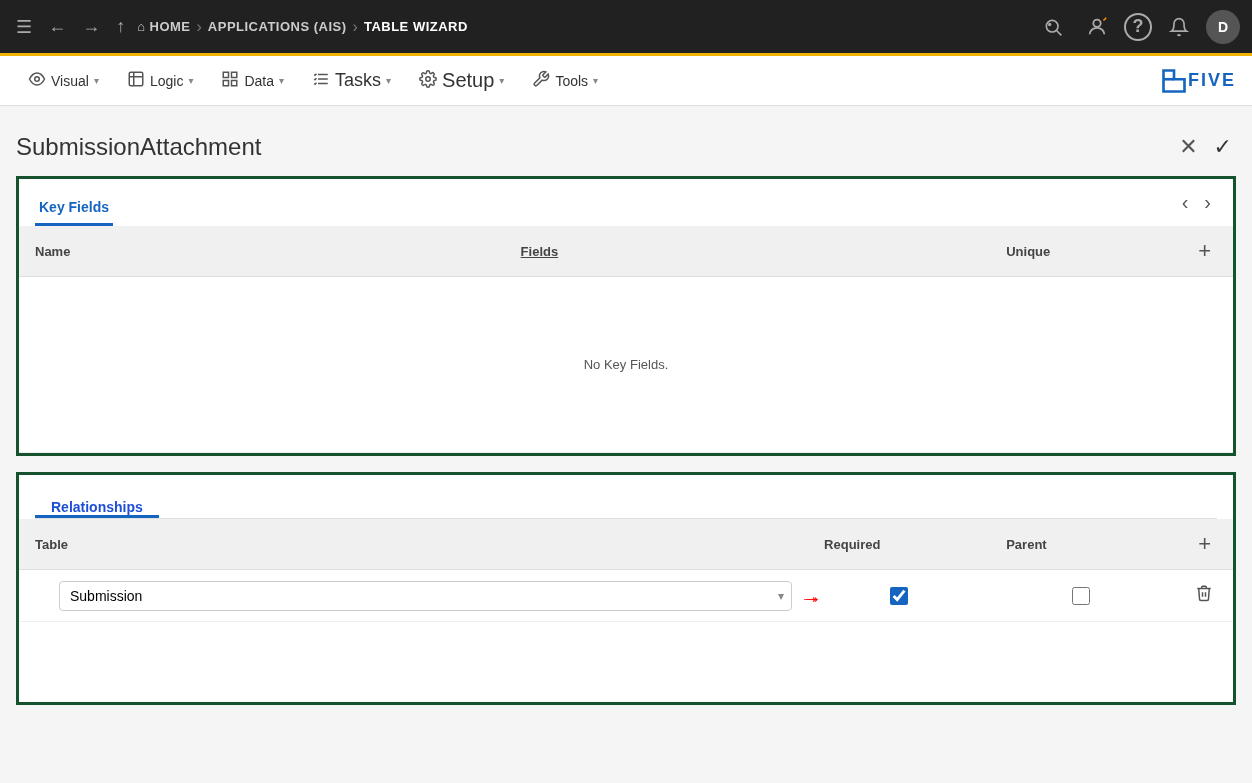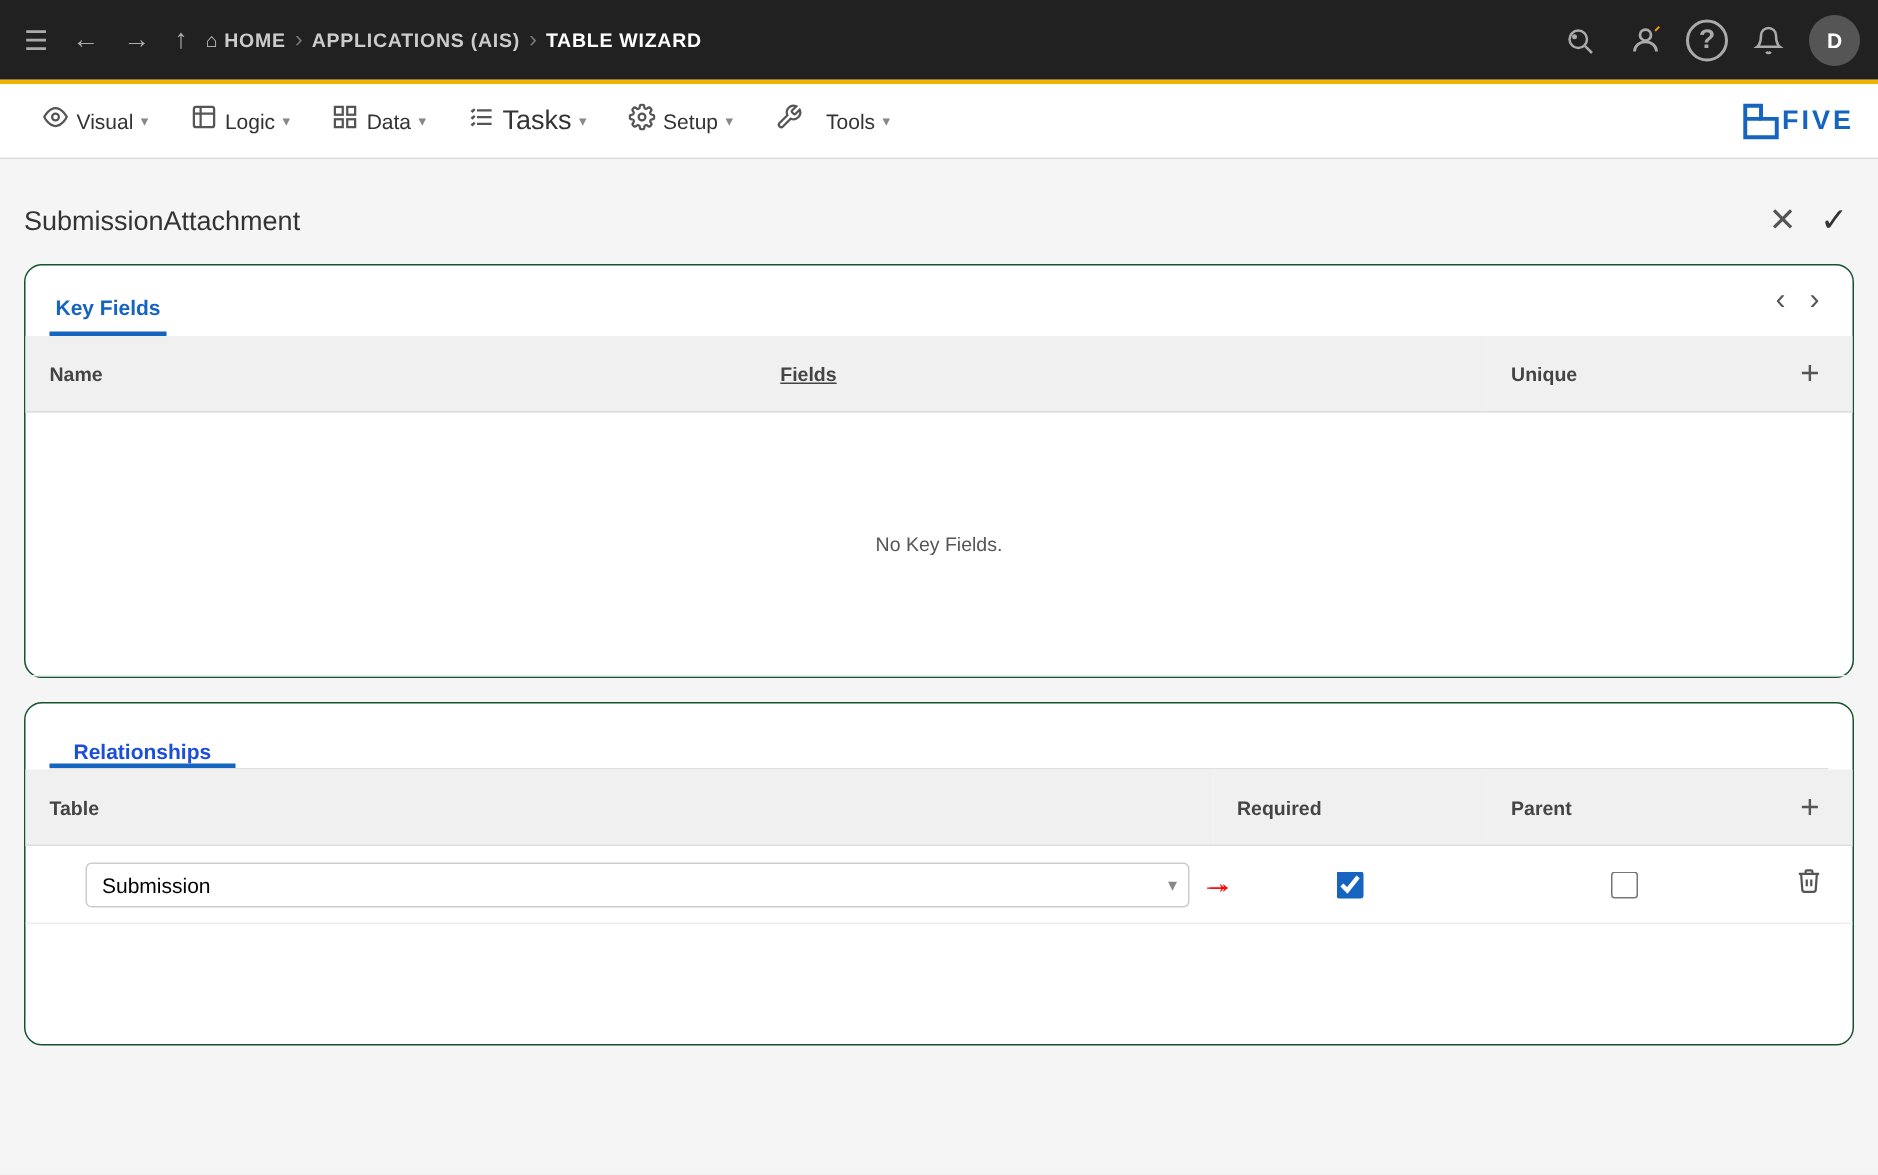--- a/index.html
+++ b/index.html
@@ -135,26 +135,26 @@
     .main-content {
       background: #f5f5f5;
       padding: 16px;
       height: calc(783px - 53px - 3px - 50px);
       overflow-y: auto;
     }
 
     
     .card {
       background: #fff;
-      border: 1px solid #14532d;
-      border-radius: 12px;
+      border: 3px solid #14532d;
+      border-radius: 0;
       margin-bottom: 16px;
     }
     .page-title {
-      font-size: 18px;
+      font-size: 24px;
       font-weight: 500;
       color: #333;
     }
     .title-actions {
       display: flex;
       gap: 8px;
     }
     .title-action-btn {
       background: none;
       border: none;
@@ -397,30 +397,30 @@
       <span style="font-size:18px; color:#333;">Tasks</span>
       <span class="dropdown-arrow">▾</span>
     </div>
     <div class="nav-item">
       <span class="nav-item-icon">
         <svg width="18" height="18" viewBox="0 0 24 24" fill="none" stroke="#555" stroke-width="2">
           <circle cx="12" cy="12" r="3"></circle>
           <path d="M19.4 15a1.65 1.65 0 0 0 .33 1.82l.06.06a2 2 0 0 1-2.83 2.83l-.06-.06a1.65 1.65 0 0 0-1.82-.33 1.65 1.65 0 0 0-1 1.51V21a2 2 0 0 1-4 0v-.09A1.65 1.65 0 0 0 9 19.4a1.65 1.65 0 0 0-1.82.33l-.06.06a2 2 0 0 1-2.83-2.83l.06-.06A1.65 1.65 0 0 0 4.68 15a1.65 1.65 0 0 0-1.51-1H3a2 2 0 0 1 0-4h.09A1.65 1.65 0 0 0 4.6 9a1.65 1.65 0 0 0-.33-1.82l-.06-.06a2 2 0 0 1 2.83-2.83l.06.06A1.65 1.65 0 0 0 9 4.68a1.65 1.65 0 0 0 1-1.51V3a2 2 0 0 1 4 0v.09a1.65 1.65 0 0 0 1 1.51 1.65 1.65 0 0 0 1.82-.33l.06-.06a2 2 0 0 1 2.83 2.83l-.06.06A1.65 1.65 0 0 0 19.4 9a1.65 1.65 0 0 0 1.51 1H21a2 2 0 0 1 0 4h-.09a1.65 1.65 0 0 0-1.51 1z"></path>
         </svg>
       </span>
-      <span style="font-size:14px; color:#333;">Setup</span>
+      <span style="font-size:20px; color:#333;">Setup</span>
       <span class="dropdown-arrow">▾</span>
     </div>
     <div class="nav-item">
       <span class="nav-item-icon">
         <svg width="18" height="18" viewBox="0 0 24 24" fill="none" stroke="#555" stroke-width="2">
           <path d="M14.7 6.3a1 1 0 0 0 0 1.4l1.6 1.6a1 1 0 0 0 1.4 0l3.77-3.77a6 6 0 0 1-7.94 7.94l-6.91 6.91a2.12 2.12 0 0 1-3-3l6.91-6.91a6 6 0 0 1 7.94-7.94l-3.76 3.76z"></path>
         </svg>
       </span>
-      <span style="font-size:14px; color:#333;margin-left:11px;">Tools</span>
+      <span style="font-size:14px; color:#333;">Tools</span>
       <span class="dropdown-arrow">▾</span>
     </div>
   </div>
 
   <div class="five-logo">
     <svg class="logo-symbol" viewBox="0 0 32 32" fill="none" xmlns="http://www.w3.org/2000/svg">
       <path d="M4 4 L16 4 L16 14 L28 14 L28 28 L4 28 Z" fill="none" stroke="#1565c0" stroke-width="3"></path>
       <line x1="4" y1="14" x2="16" y2="14" stroke="#1565c0" stroke-width="3"></line>
     </svg>
     <span style="color:#1565c0; font-weight:bold; font-size:18px; letter-spacing:2px;">FIVE</span>

